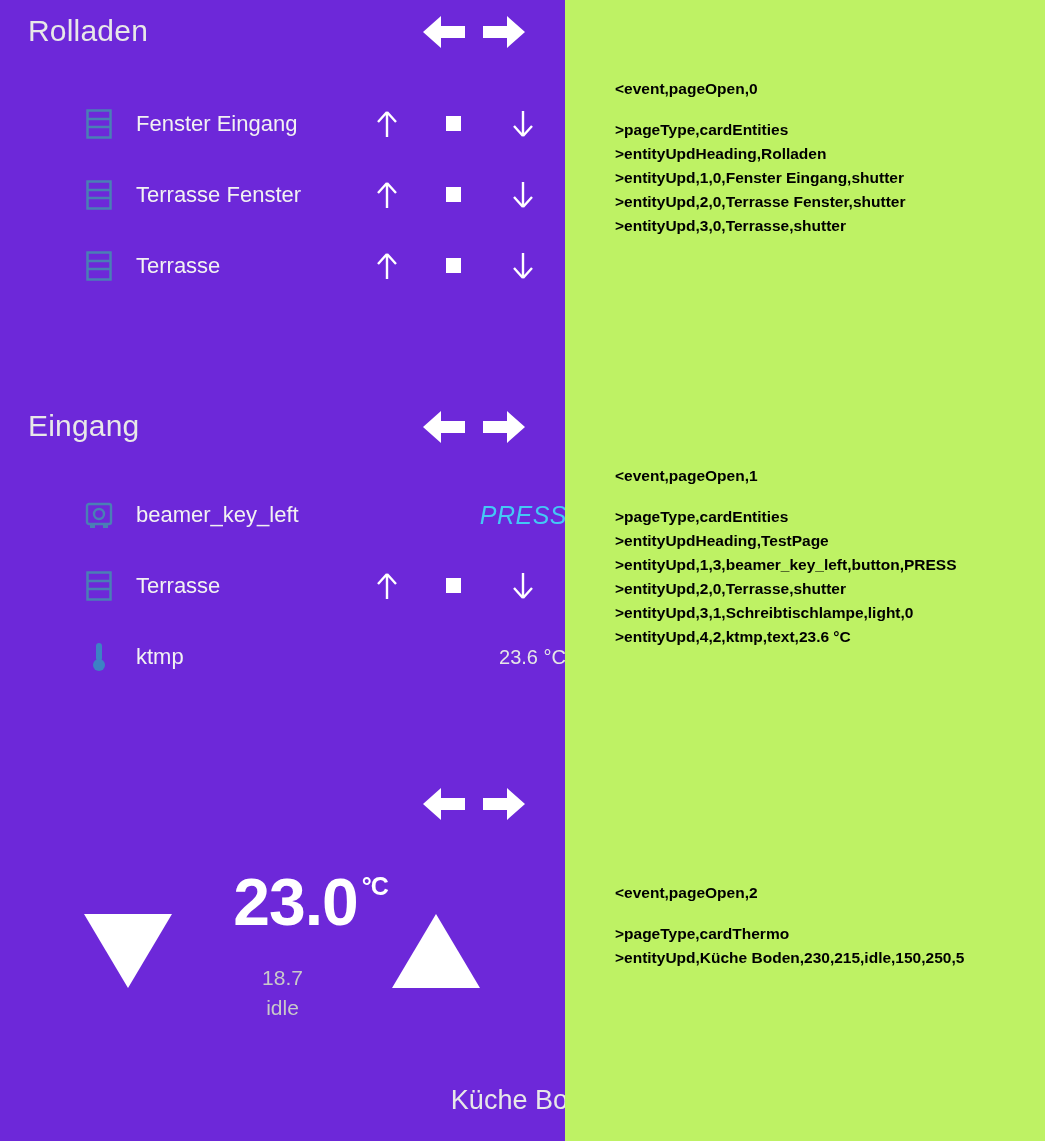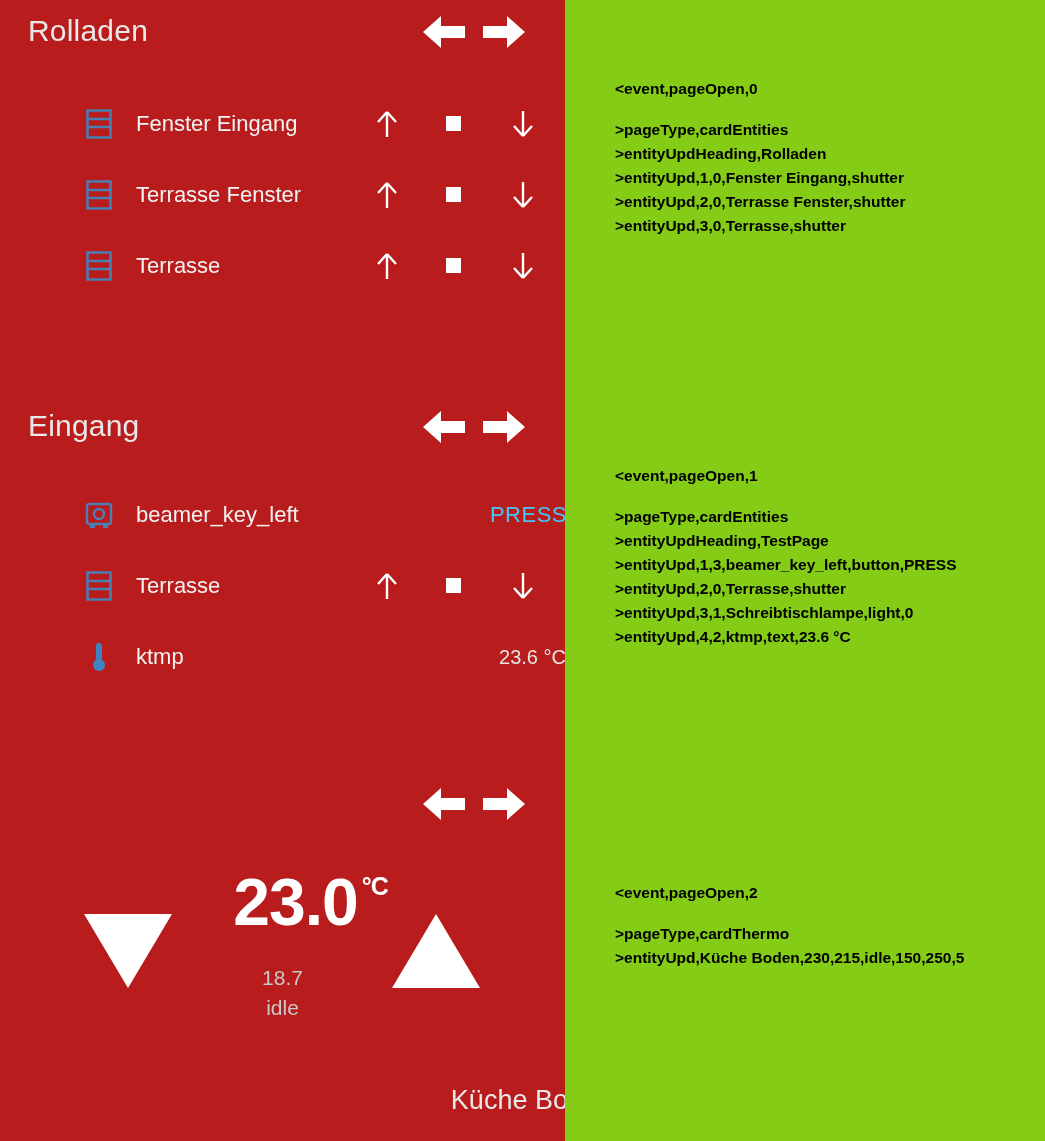--- a/index.html
+++ b/index.html
@@ -15,21 +15,21 @@
     overflow: hidden;
   }
 
   
   #device {
     position: absolute;
     left: 0;
     top: 0;
     width: 565px;
     height: 1141px;
-    background: #b91c1c;
+    background: #6d28d9;
     color: #ffffff;
   }
 
   .card {
     position: absolute;
     left: 0;
     width: 565px;
   }
 
   .card-header {
@@ -118,23 +118,24 @@
     width: 15px;
     height: 15px;
     background: #ffffff;
   }
 
   .press-label {
     position: absolute;
     right: 40px;
     top: 50%;
     transform: translateY(-50%);
-    font-size: 22px;
+    font-size: 25px;
     color: #44c8f5;
     letter-spacing: 0.5px;
+    font-style: italic;
   }
 
   .value-label {
     position: absolute;
     right: 41px;
     top: 50%;
     transform: translateY(-50%);
     font-size: 20px;
     color: #e6e6e6;
   }
@@ -240,21 +241,21 @@
     color: #e8e8e8;
   }
 
   
   #log {
     position: absolute;
     left: 565px;
     top: 0;
     width: 480px;
     height: 1141px;
-    background: #84cc16;
+    background: #bef264;
     color: #000000;
   }
   .log-block { position: absolute; left: 0; width: 480px; }
   .log-event {
     font-size: 15.5px;
     font-weight: bold;
     margin: 0 0 20px 0;
     white-space: nowrap;
   }
   .log-line {

